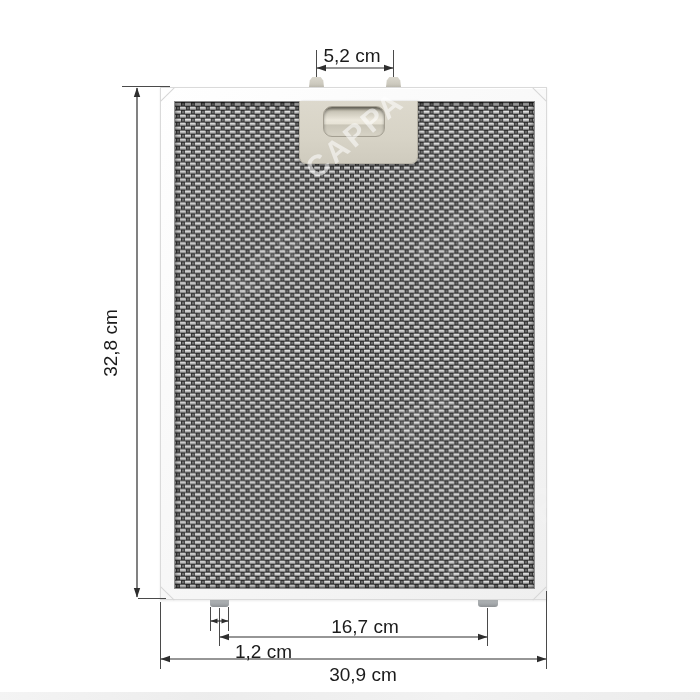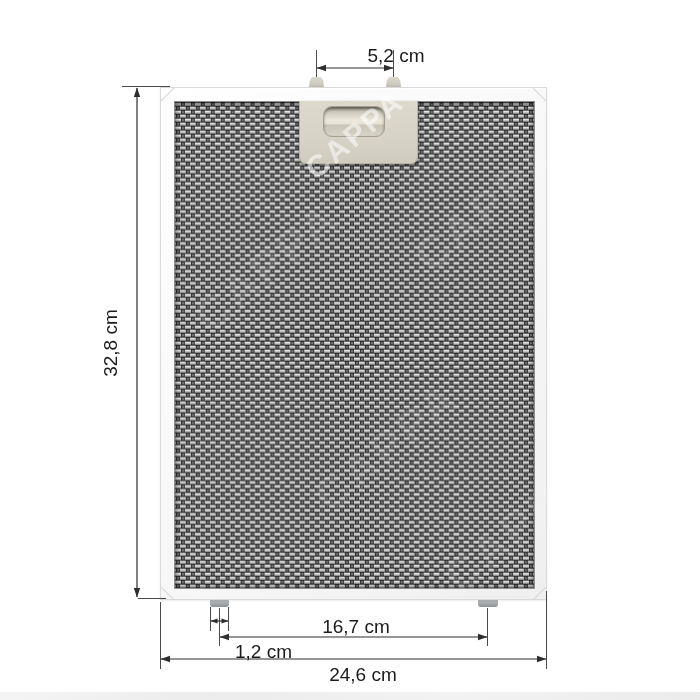--- a/index.html
+++ b/index.html
@@ -170,22 +170,22 @@
       <polygon points="228.5,621 221.5,618.5 221.5,623.5"></polygon>
 
       <polygon points="219.5,637 229,633.8 229,640.2"></polygon>
       <polygon points="487.5,637 478,633.8 478,640.2"></polygon>
 
       <polygon points="160.5,659 170,655.8 170,662.2"></polygon>
       <polygon points="546.5,659 537,655.8 537,662.2"></polygon>
     </g>
   </svg>
 
-  <div class="dim-label center" style="left:352px; top:45px;margin-left:44px;">5,2 cm</div>
+  <div class="dim-label center" style="left:352px; top:45px;">5,2 cm</div>
 
   <div class="dim-label vert" style="left:111px; top:343px;">32,8 cm</div>
 
   <div class="dim-label" style="left:235px; top:641px;">1,2 cm</div>
 
-  <div class="dim-label center" style="left:356px; top:616px;">16,7 cm</div>
+  <div class="dim-label center" style="left:365px; top:616px;">16,7 cm</div>
 
-  <div class="dim-label center" style="left:363px; top:664px;">24,6 cm</div>
+  <div class="dim-label center" style="left:363px; top:664px;">30,9 cm</div>
 </div>
 
 </body></html>

